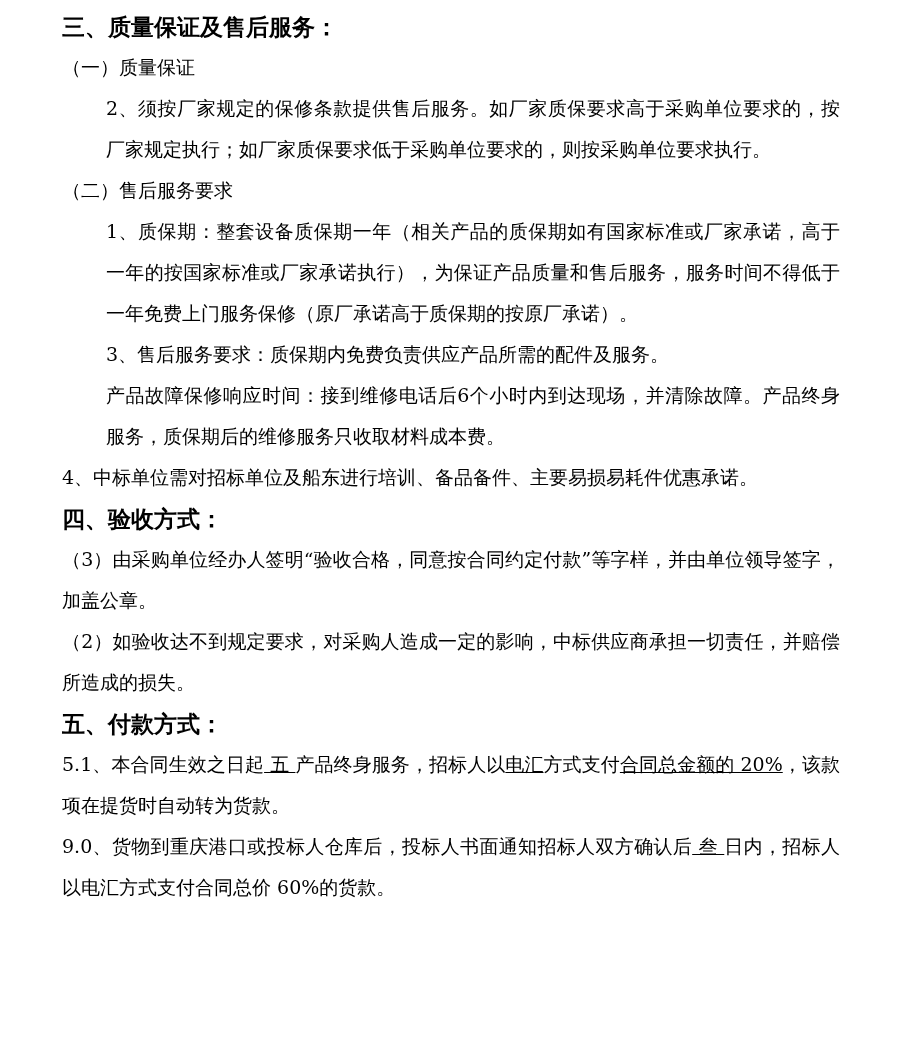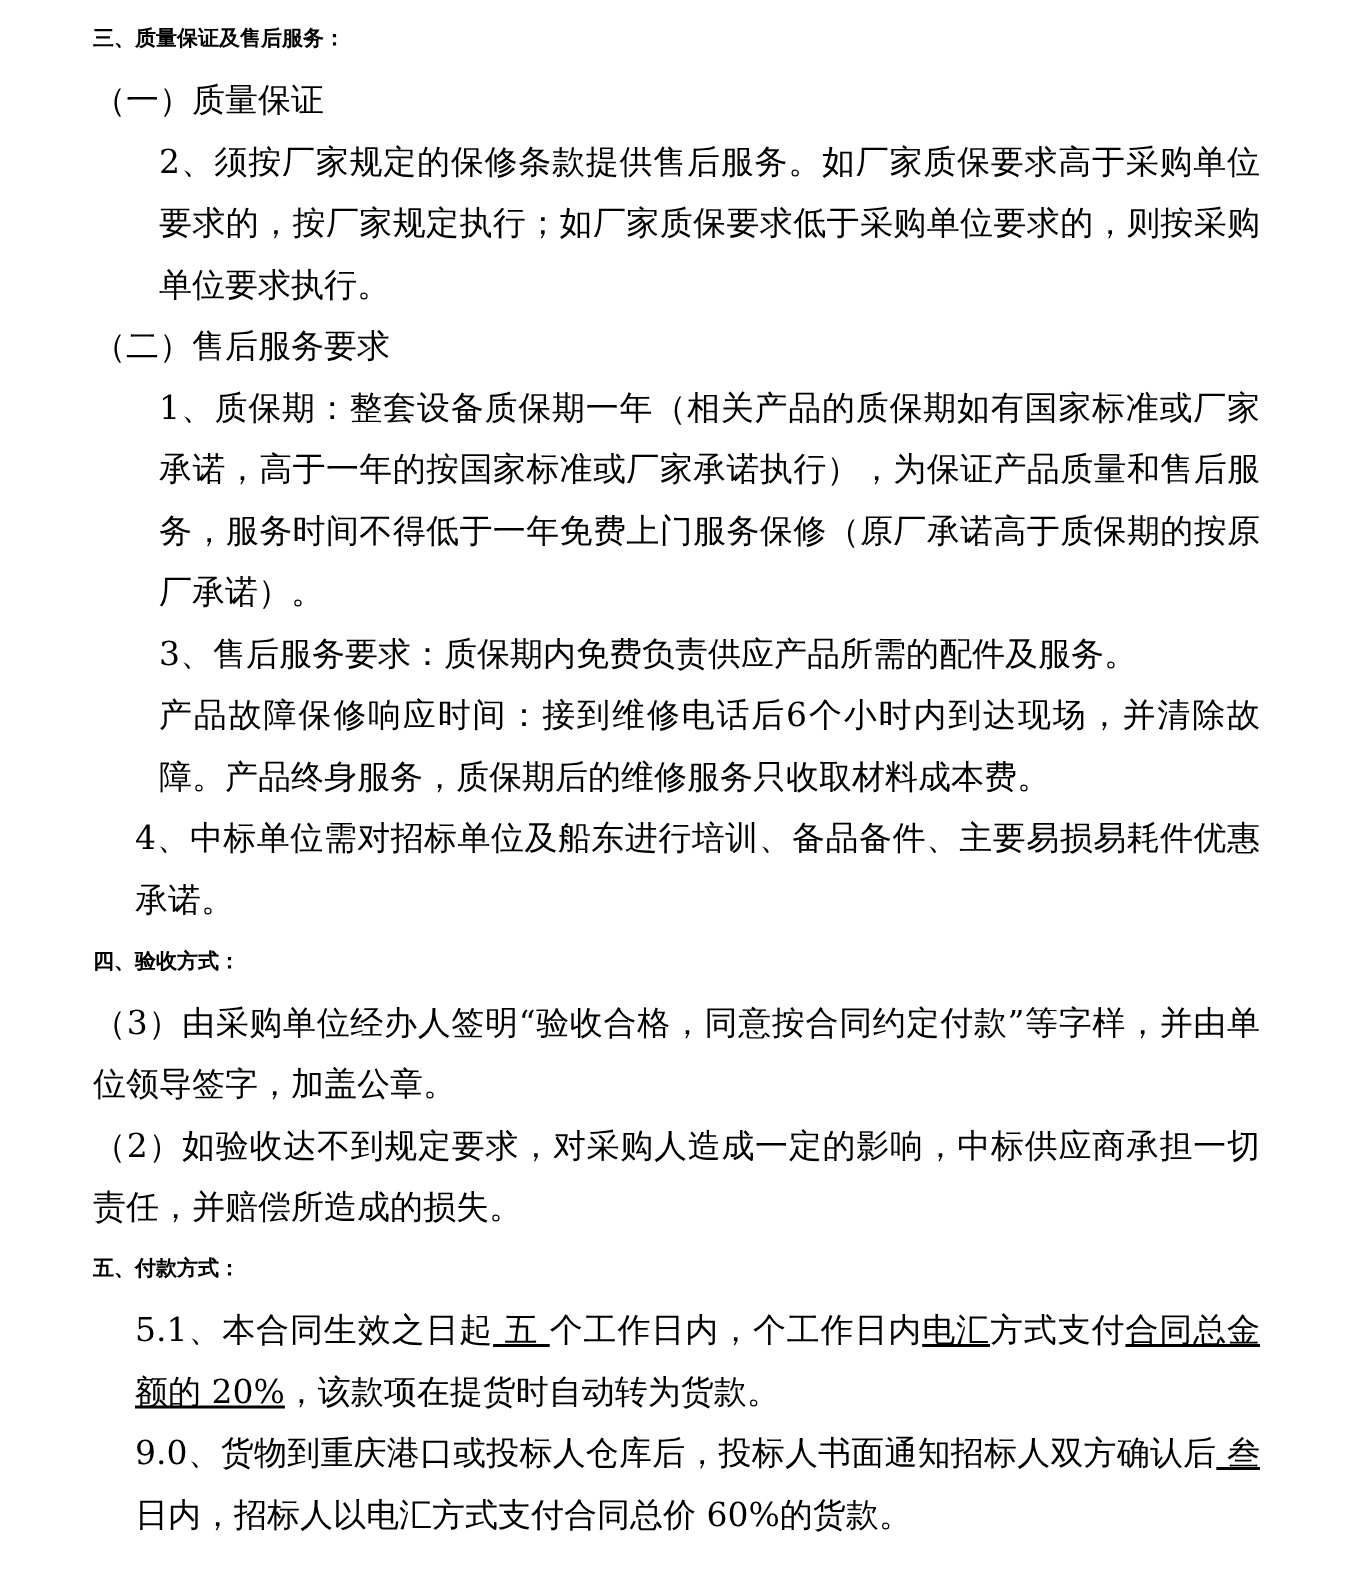--- a/index.html
+++ b/index.html
@@ -15,35 +15,35 @@
     overflow: hidden;
   }
   .page {
     width: 900px;
     height: 1057px;
     box-sizing: border-box;
     padding: 6px 60px 0 62px;
     position: relative;
   }
   .blk {
-    font-size: 22px;
+    font-size: 19px;
     line-height: 41px;
     text-align: justify;
     text-justify: inter-ideograph;
     margin: 0;
   }
   .heading {
     font-weight: bold;
-    font-size: 14px;
+    font-size: 23px;
     line-height: 41px;
     margin: 0;
   }
   .ind1 { text-indent: 0; }
   .ind3 { padding-left: 44px; text-indent: 0; }
-  .hang-1 { padding-left: 0; margin-left: 28px; }
+  .hang-1 { padding-left: 0; }
   .u { text-decoration: underline; }
 </style>
 </head>
 <body>
 
 <div class="page">
 
   <p class="heading ind1">三、质量保证及售后服务：</p>
 
   <p class="blk ind1">（一）质量保证</p>
@@ -64,20 +64,20 @@
 
   <p class="heading ind1">四、验收方式：</p>
 
   <p class="blk ind1">（3）由采购单位经办人签明“验收合格，同意按合同约定付款”等字样，并由单位领导签字，加盖公章。</p>
 
   <p class="blk ind1">（2）如验收达不到规定要求，对采购人造成一定的影响，中标供应商承担一切责任，并赔偿所造成的损失。</p>
 
   <p class="heading ind1">五、付款方式：</p>
 
   <p class="blk hang-1">
-    <span>5.1、本合同生效之日起</span><span class="u"> 五 </span><span>个工作日内，个工作日内</span><span class="u">电汇</span><span>方式支付</span><span class="u">合同总金额的 20%</span><span>，该款项在提货时自动转为货款。</span>
+    <span>5.1、本合同生效之日起</span><span class="u"> 五 </span><span>产品终身服务，招标人以</span><span class="u">电汇</span><span>方式支付</span><span class="u">合同总金额的 20%</span><span>，该款项在提货时自动转为货款。</span>
   </p>
 
   <p class="blk hang-1">
     <span>9.0、货物到重庆港口或投标人仓库后，投标人书面通知招标人双方确认后</span><span class="u"> 叁 </span><span>日内，招标人以电汇方式支付合同总价 60%的货款。</span>
   </p>
 
 </div>
 
 </body></html>

